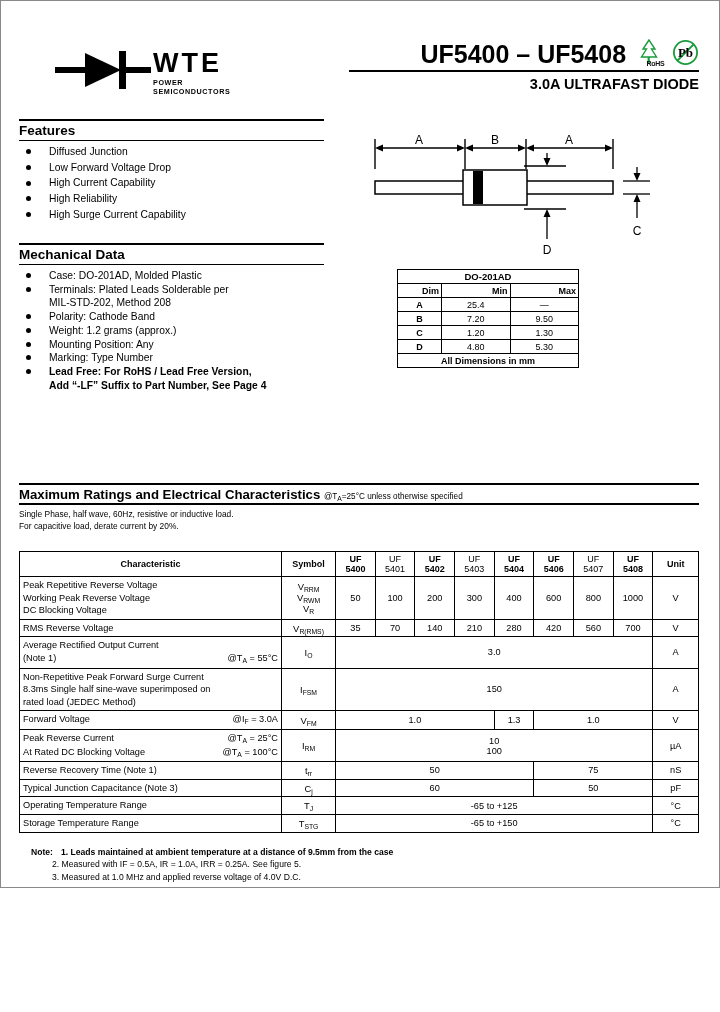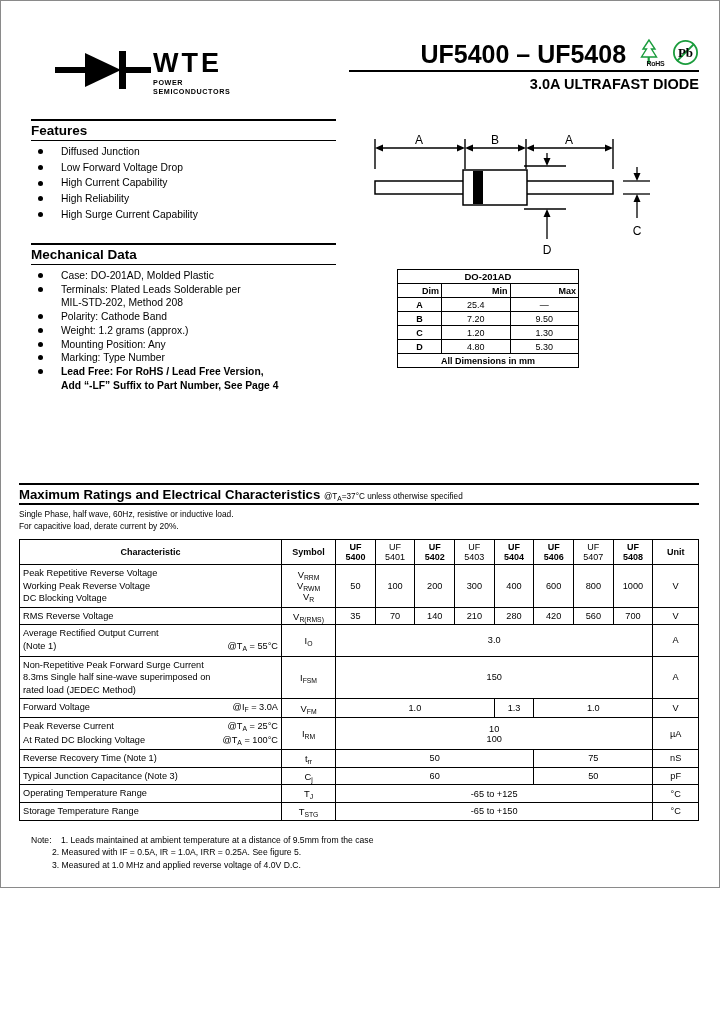--- a/index.html
+++ b/index.html
@@ -65,21 +65,21 @@
   ul.blist li::before {
     content:""; position:absolute; left:7px; top:4.2px;
     width:5px; height:5px; background:#000; border-radius:50%;
   }
   ul.blist li.nb::before { display:none; }
   ul.blist li.b { font-weight:bold; }
   ul.blist.tight li { margin-bottom:0.5px; }
 
   
   .body-cols { position:relative; }
-  .col-left { position:absolute; left:12px; top:0; width:305px; }
+  .col-left { position:absolute; left:0; top:0; width:305px; }
   .col-right { position:absolute; left:330px; top:0; width:350px; }
 
   
   .pkg { position:relative; width:300px; height:140px; margin:4px 0 0 12px; }
   .pkg svg { display:block; }
 
   
   .dimtable {
     border-collapse:collapse; width:182px; margin:6px 0 0 48px;
     font-size:9px; text-align:center;
@@ -92,42 +92,42 @@
 
   
   .mr-head-rule { border-top:2px solid #000; }
   .mr-title { font-size:13.2px; font-weight:bold; padding:2px 0 1px 0; }
   .mr-title .cond { font-size:8.2px; font-weight:normal; }
   .mr-rule2 { border-bottom:2px solid #000; }
   .mr-note { font-size:8.4px; line-height:11.5px; margin-top:4px; }
 
   
   table.main {
-    border-collapse:collapse; width:100%; margin-top:7px;
+    border-collapse:collapse; width:100%; margin-top:19px;
     font-size:8.6px;
   }
   table.main td, table.main th {
     border:1px solid #000; padding:2px 3px; vertical-align:middle;
   }
   table.main th { font-weight:bold; text-align:center; font-size:9px; }
   .c-char { width:218px; text-align:left; }
   .c-sym  { width:45px; text-align:center; }
   .c-pn   { width:33px; text-align:center; }
   .c-unit { width:38px; text-align:center; }
   td.val { text-align:center; font-size:9.2px; }
   td.char { text-align:left; font-size:9.2px; line-height:12.6px; }
   td.sym  { text-align:center; font-size:9.4px; }
   td.unit { text-align:center; font-size:9.2px; }
   .cond-r { float:right; }
   .clear { clear:both; }
   sub { font-size:6.8px; vertical-align:baseline; position:relative; top:2px; }
 
   
   .notes { font-size:8.6px; line-height:12.5px; margin-top:13px; }
-  .notes .nrow { padding-left:12px; }
+  .notes .nrow { padding-left:12px;font-weight:bold; }
   .notes .nitem { padding-left:33px; }
 
   
   .footer {
     position:absolute; left:0; bottom:14px; width:680px;
   }
   .footer-rule { border-top:2px solid #000; }
   .footer-row {
     display:flex; justify-content:space-between; align-items:center;
     font-size:8.8px; color:#5a3a8a; margin-top:4px;
@@ -297,21 +297,21 @@
         </tr>
       </tbody>
           </table>
     </div>
   </div>
 
   <div style="margin-top:4px;">
     <div class="mr-head-rule"></div>
     <div class="mr-title">
       <span>Maximum Ratings and Electrical Characteristics</span>
-      <span class="cond"><span>@T</span><sub>A</sub><span>=37°C unless otherwise specified</span></span>
+      <span class="cond"><span>@T</span><sub>A</sub><span>=25°C unless otherwise specified</span></span>
     </div>
     <div class="mr-rule2"></div>
     <div class="mr-note">
       <div>Single Phase, half wave, 60Hz, resistive or inductive load.</div>
       <div>For capacitive load, derate current by 20%.</div>
     </div>
 
     <table class="main">
       <tbody>
             <tr>

